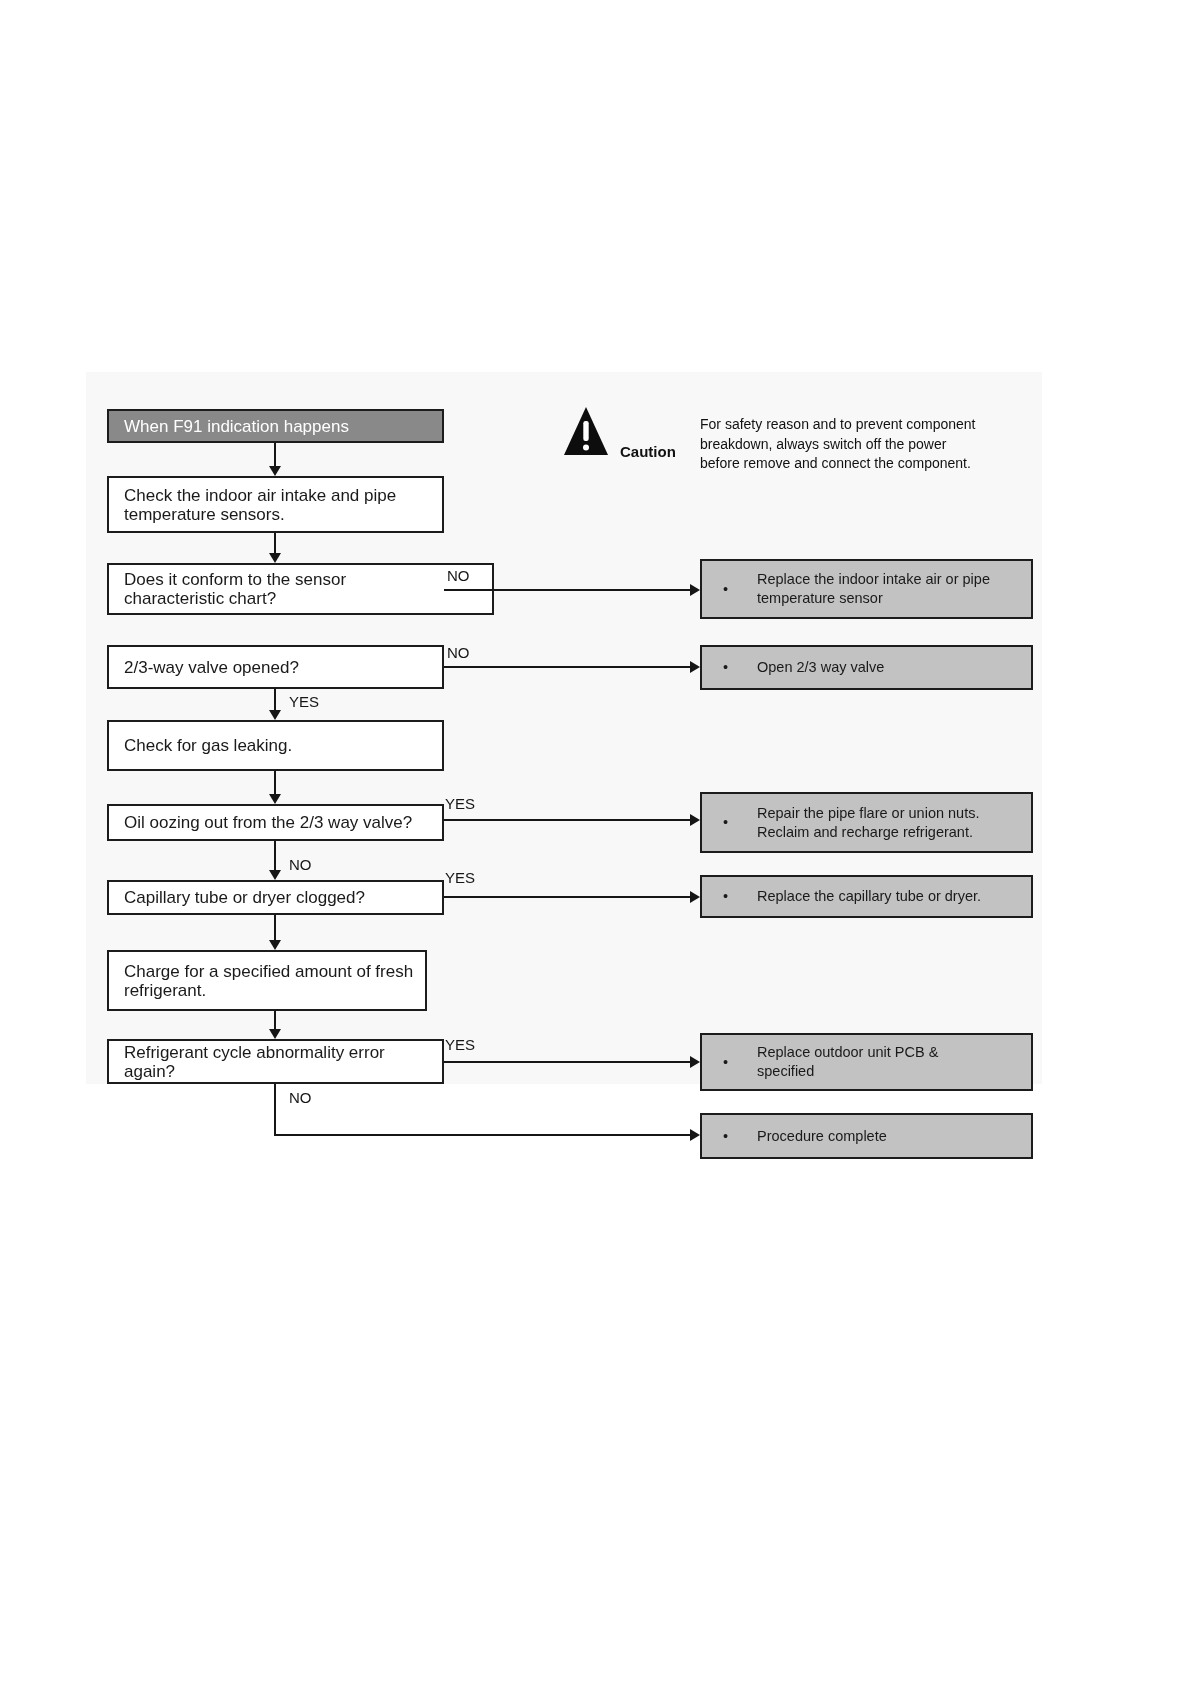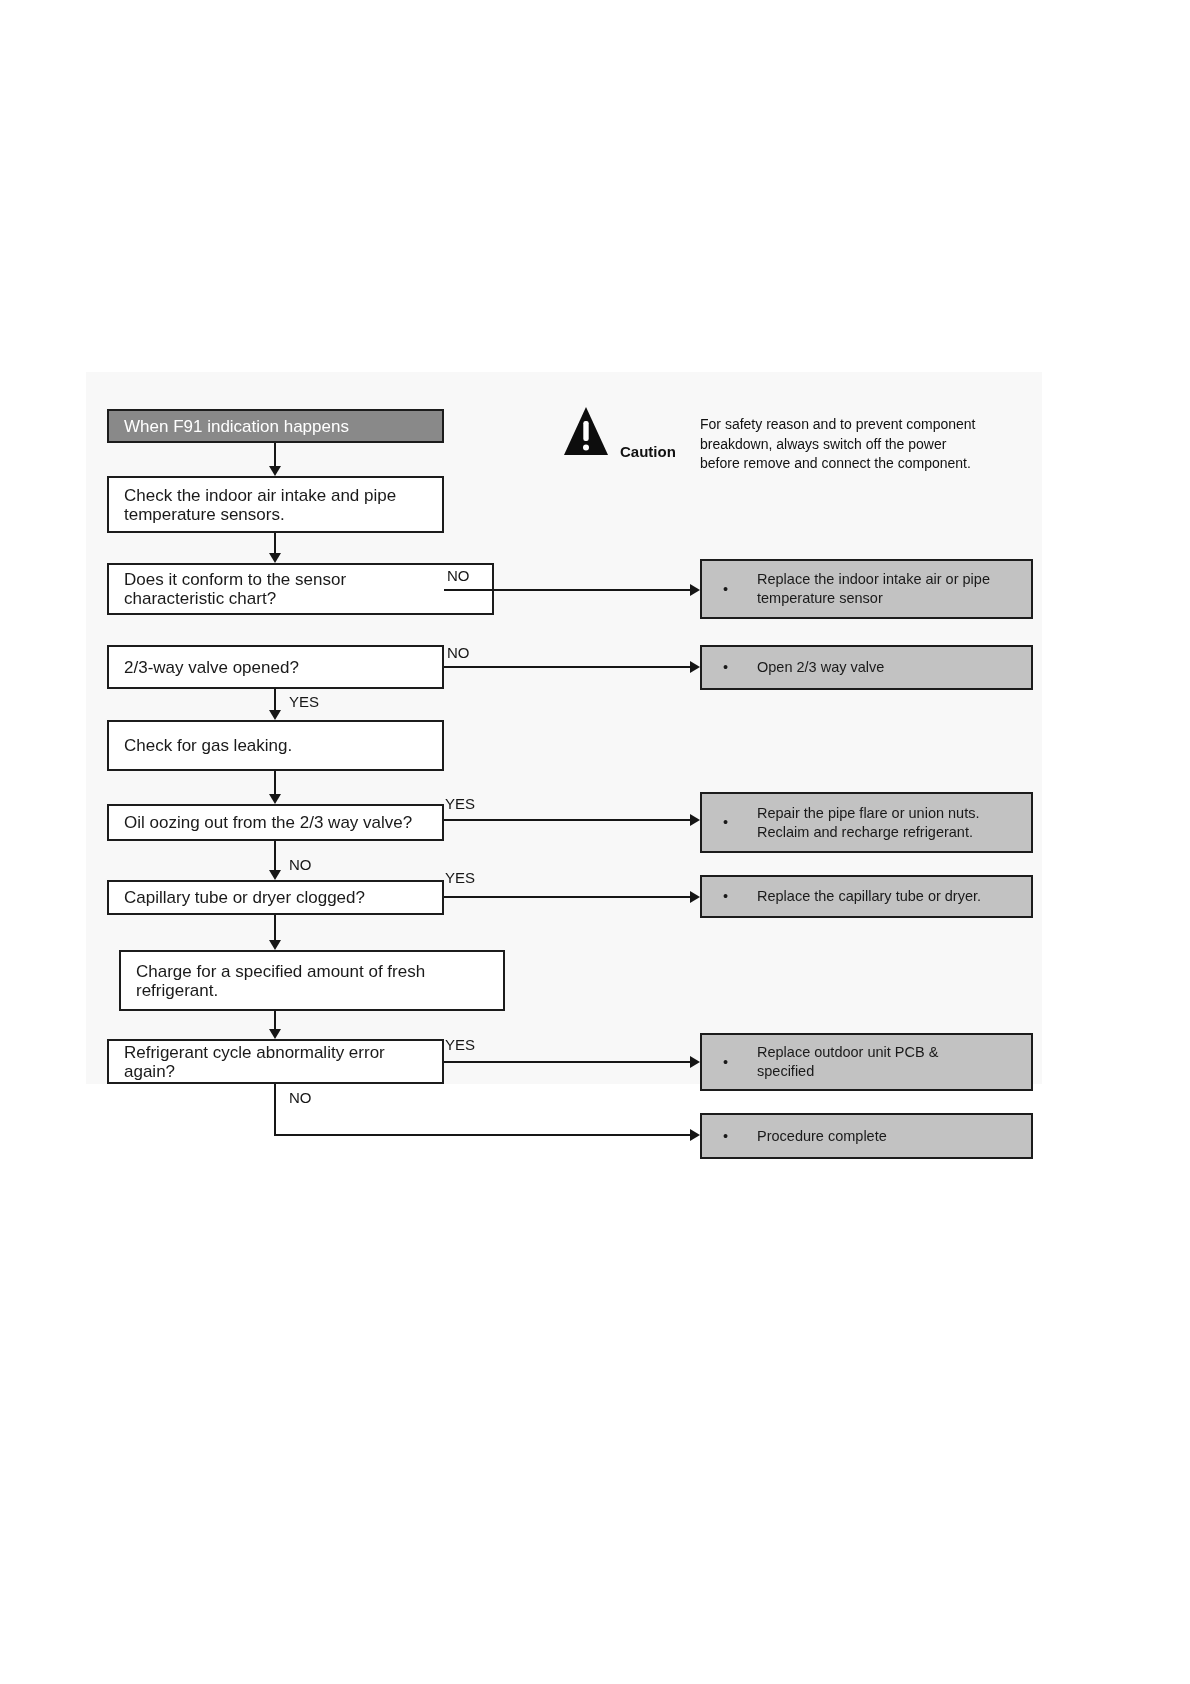--- a/index.html
+++ b/index.html
@@ -75,21 +75,21 @@
   </div>
 
   <div class="fbox" style="left:107px;top:804px;width:337px;height:37px;">
     <div>Oil oozing out from the 2/3 way valve?</div>
   </div>
 
   <div class="fbox" style="left:107px;top:880px;width:337px;height:35px;">
     <div>Capillary tube or dryer clogged?</div>
   </div>
 
-  <div class="fbox" style="left:107px;top:950px;width:386px;height:61px;margin-left:12px;">
+  <div class="fbox" style="left:107px;top:950px;width:320px;height:61px;">
     <div>Charge for a specified amount of fresh</div>
     <div>refrigerant.</div>
   </div>
 
   <div class="fbox" style="left:107px;top:1039px;width:337px;height:45px;align-items:flex-end;">
     <div>Refrigerant cycle abnormality error again?</div>
   </div>
 
   <div class="rbox" style="left:700px;top:559px;width:333px;height:60px;">
     <span class="bullet">•</span>

